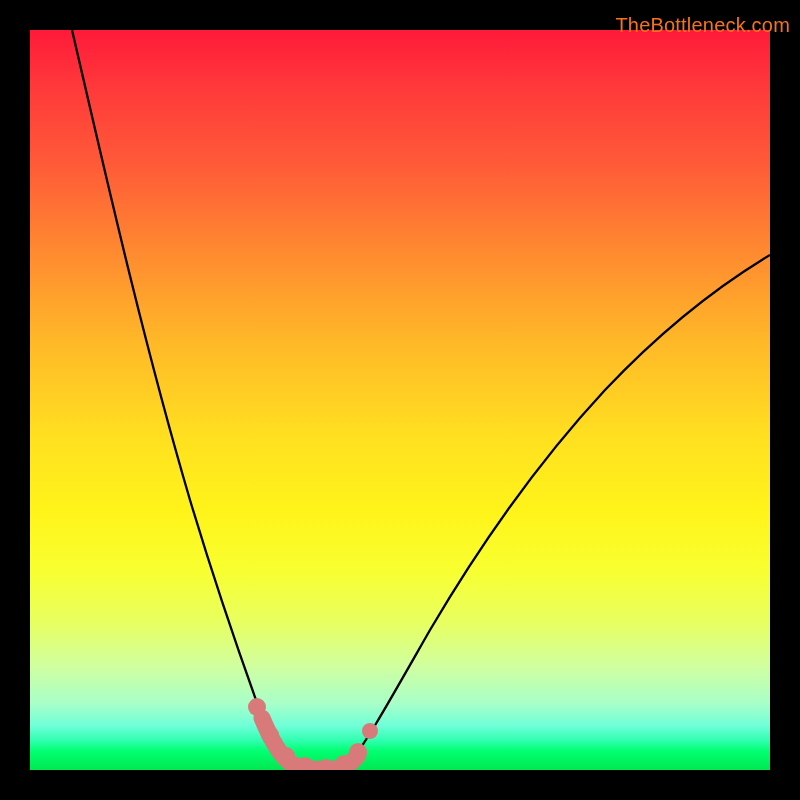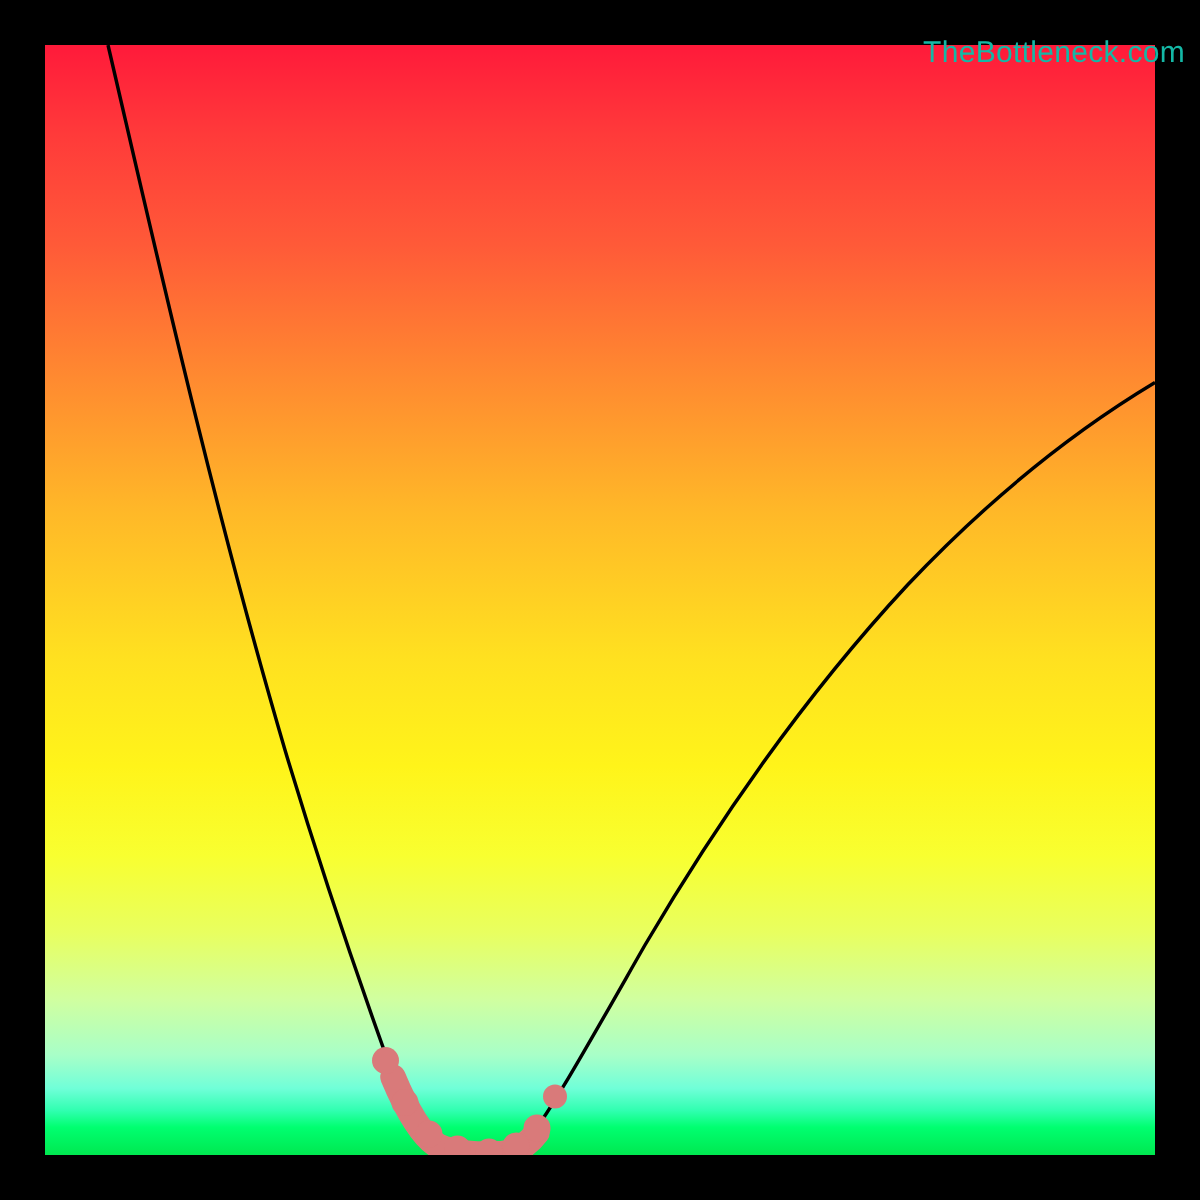--- a/index.html
+++ b/index.html
@@ -30,23 +30,23 @@
       #d0ffa0 86%,
       #a8ffc8 91%,
       #70ffd8 94%,
       #30ffb0 96%,
       #00ff70 97.5%,
       #00e850 100%
     );
   }
   .watermark {
     position: absolute;
-    top: 24px;
+    top: 14px;
     right: 10px;
-    color: #14b8a6;
+    color: #f97316;
     font-size: 20px;
     font-weight: 500;
     z-index: 5;
     letter-spacing: 0.2px;
   }
   svg.curves {
     position: absolute;
     left: 30px;
     top: 30px;
     width: 740px;

